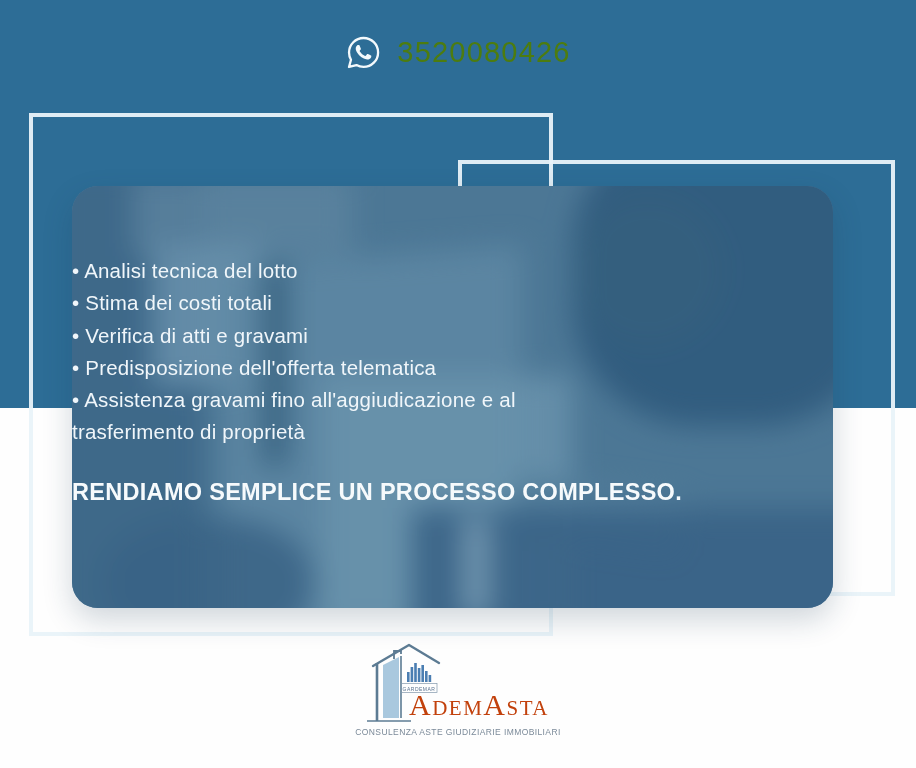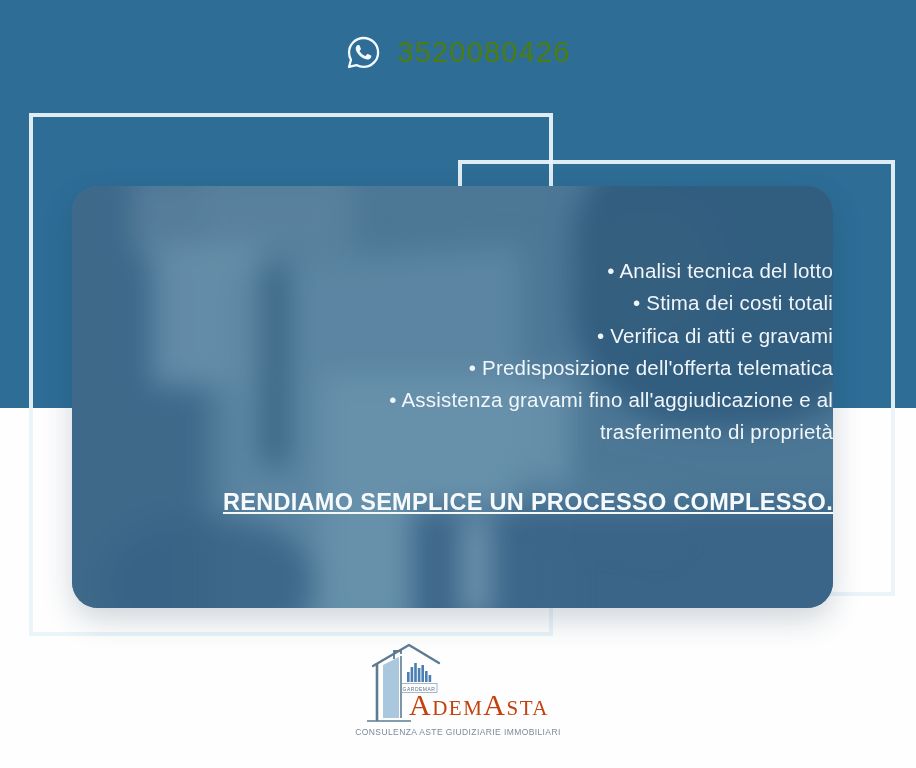--- a/index.html
+++ b/index.html
@@ -35,23 +35,23 @@
   .ph-midwall{left:170px;top:90px;width:300px;height:390px;background:#6c97b3;opacity:.85;transform:skewY(-4deg);}
   .ph-mid-bright{left:270px;top:210px;width:250px;height:250px;background:#7ea7c0;opacity:.8;}
   .ph-tree1{right:-30px;top:-40px;width:310px;height:300px;background:#2d5a7e;border-radius:40%;opacity:.95;}
   .ph-tree2{right:130px;top:30px;width:150px;height:150px;background:#34607f;border-radius:50%;opacity:.85;}
   .ph-step{left:460px;top:320px;width:170px;height:60px;background:#5d89a6;transform:rotate(8deg);opacity:.9;}
   .ph-bottom-dark{left:360px;bottom:-30px;width:500px;height:150px;background:#38638a;opacity:.9;}
   .ph-pillar{left:410px;bottom:10px;width:28px;height:100px;background:#8fb3c9;opacity:.9;}
   .ph-plants{left:50px;bottom:-20px;width:210px;height:130px;background:#3a6488;border-radius:45%;opacity:.85;}
   .tint{position:absolute;inset:0;background:rgba(56,96,127,0.28);}
 
-  .card-content{position:absolute;inset:0;text-align:right;color:#f0f6fa;padding-top:69px;box-sizing:border-box;}
+  .card-content{position:absolute;inset:0;text-align:left;color:#f0f6fa;padding-top:69px;box-sizing:border-box;}
   .bullet-line{font-size:20.5px;line-height:32.3px;letter-spacing:.2px;}
-  .slogan{margin-top:40px;font-size:23.5px;font-weight:bold;letter-spacing:.3px;color:#f6fafc;text-decoration:underline;}
+  .slogan{margin-top:30px;font-size:23.5px;font-weight:bold;letter-spacing:.3px;color:#f6fafc;}
 
   
   .logo{position:absolute;left:50%;top:641px;width:210px;height:112px;transform:translateX(-50%);}
   .logo .house{position:absolute;left:4px;top:0;}
   .brand{
     position:absolute;left:56px;top:49px;line-height:1;
     font-family:"Liberation Serif","DejaVu Serif",serif;
     font-variant:small-caps;font-size:30px;color:#c2410c;letter-spacing:1.5px;
   }
   .logo-sub{position:absolute;left:0;top:86px;width:100%;text-align:center;font-size:8.5px;letter-spacing:.4px;color:#7b8a99;}

